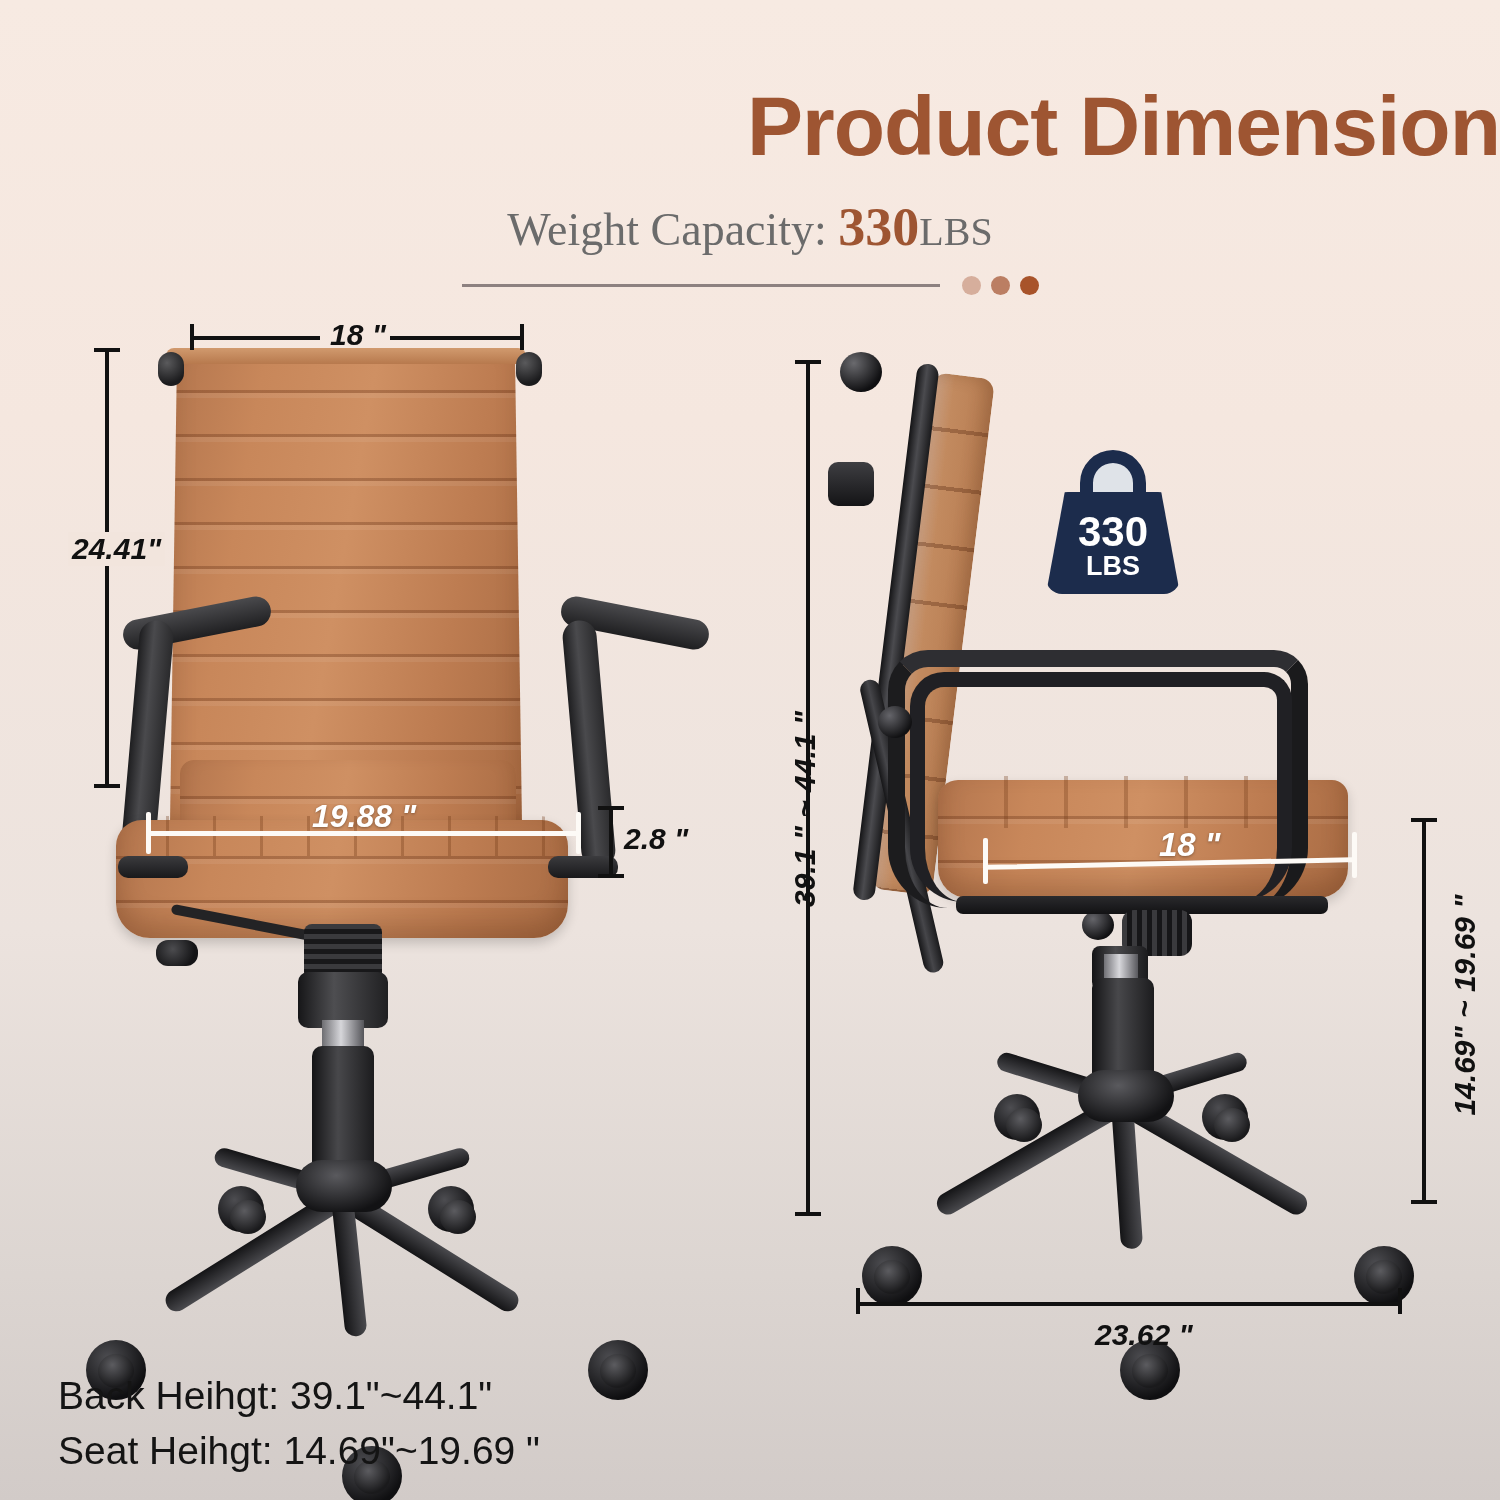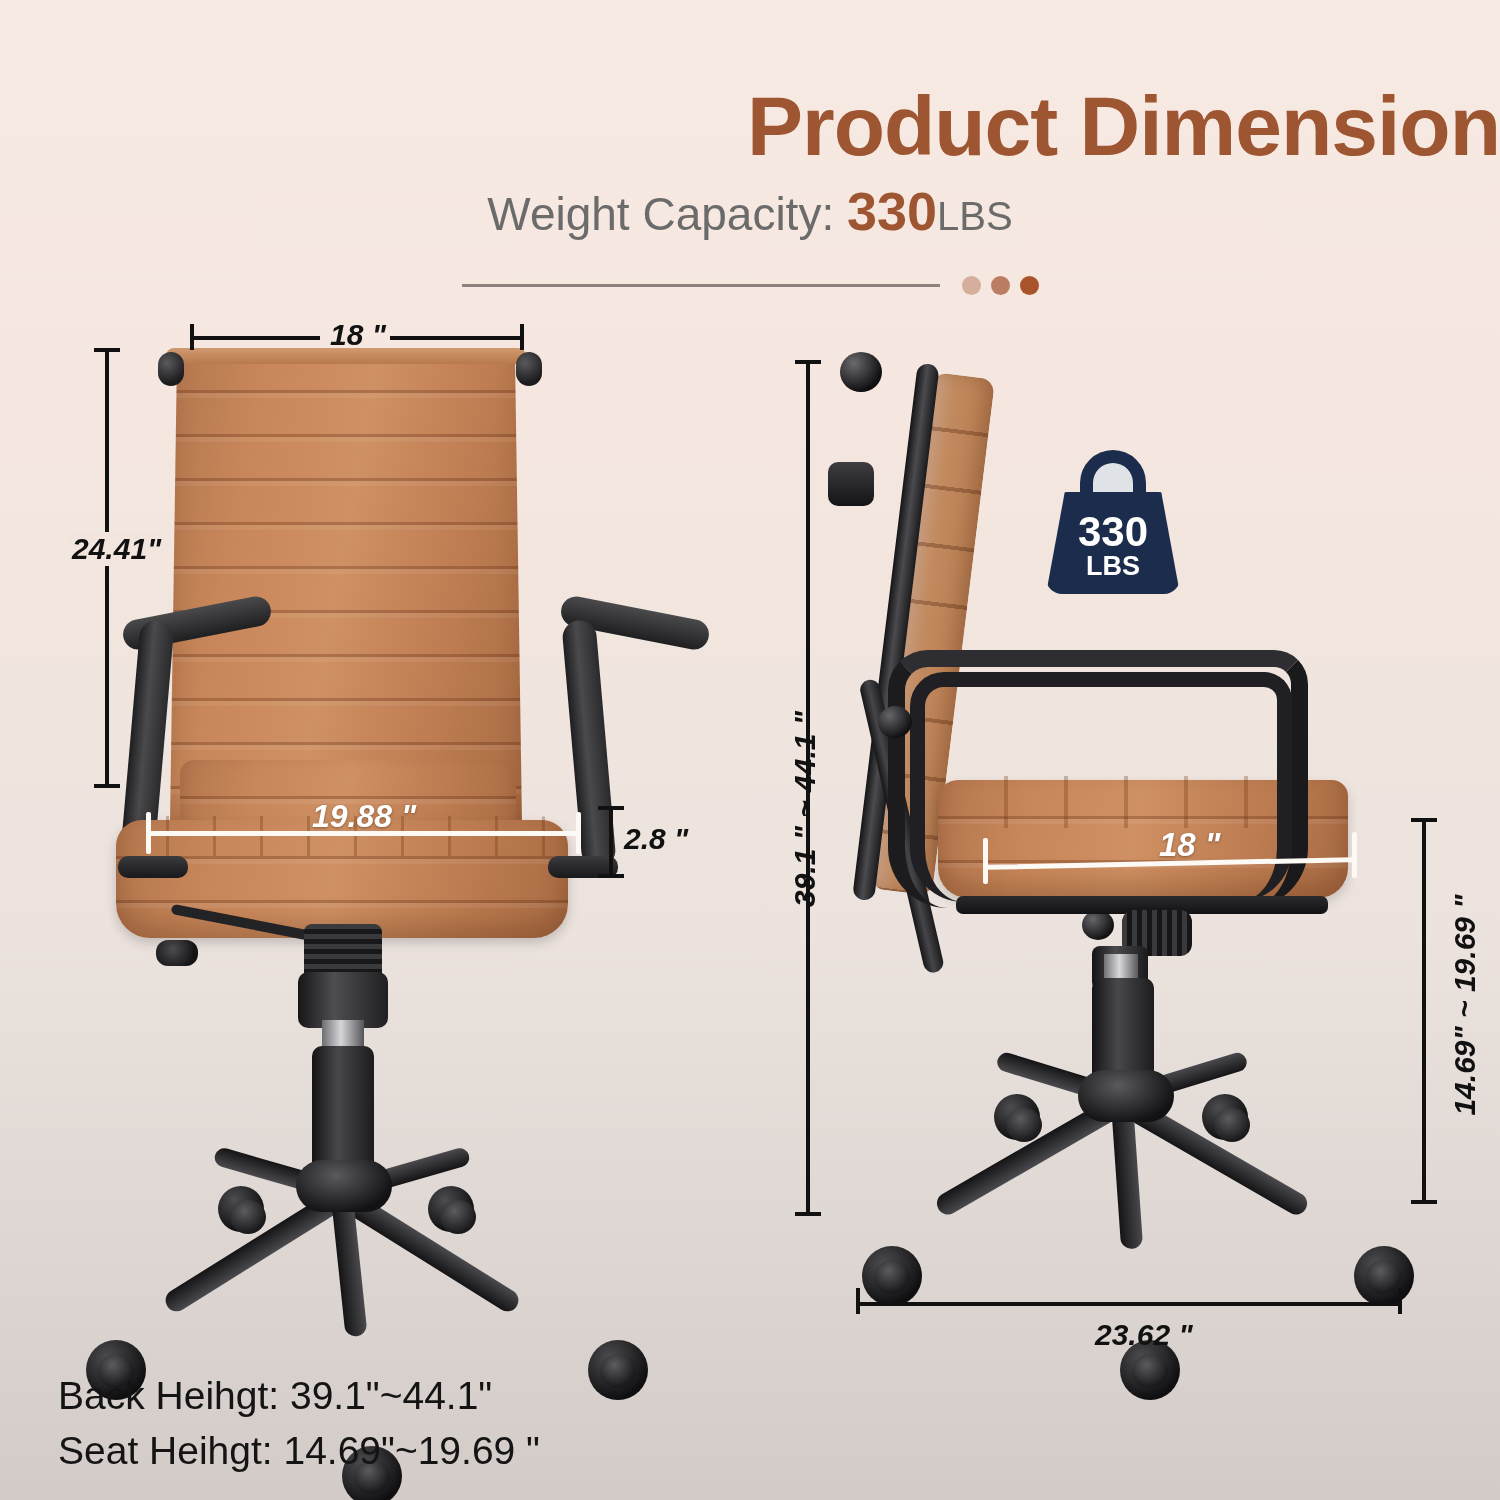--- a/index.html
+++ b/index.html
@@ -14,22 +14,22 @@
 
   
   .title {
     position: absolute; top: 78px; left: 0; width: 1500px;
     text-align: right;
     font-size: 84px; font-weight: bold; letter-spacing: -1px;
     color: #9e5532;
     font-family: "Liberation Sans", sans-serif;
   }
   .subtitle {
-    position: absolute; top: 180px; left: 0; width: 1500px;
-    text-align: center; white-space: nowrap;
+    position: absolute; top: 196px; left: 0; width: 1500px;
+    text-align: center; white-space: nowrap; font-family: Liberation Serif, serif;
   }
   .subtitle .lab { font-size: 46px; color: #6b6b6b; }
   .subtitle .num { font-size: 54px; font-weight: bold; color: #9e5532; }
   .subtitle .unit { font-size: 40px; color: #6b6b6b; }
 
   .divider-wrap { position: absolute; top: 276px; left: 0; width: 1500px; display: flex; align-items: center; justify-content: center; }
   .divider-line { width: 478px; height: 3px; background: #8d8180; }
   .dot { width: 19px; height: 19px; border-radius: 50%; margin-left: 10px; }
   .dot.d1 { background: #d6ae9c; margin-left: 22px; }
   .dot.d2 { background: #bb7e63; }

